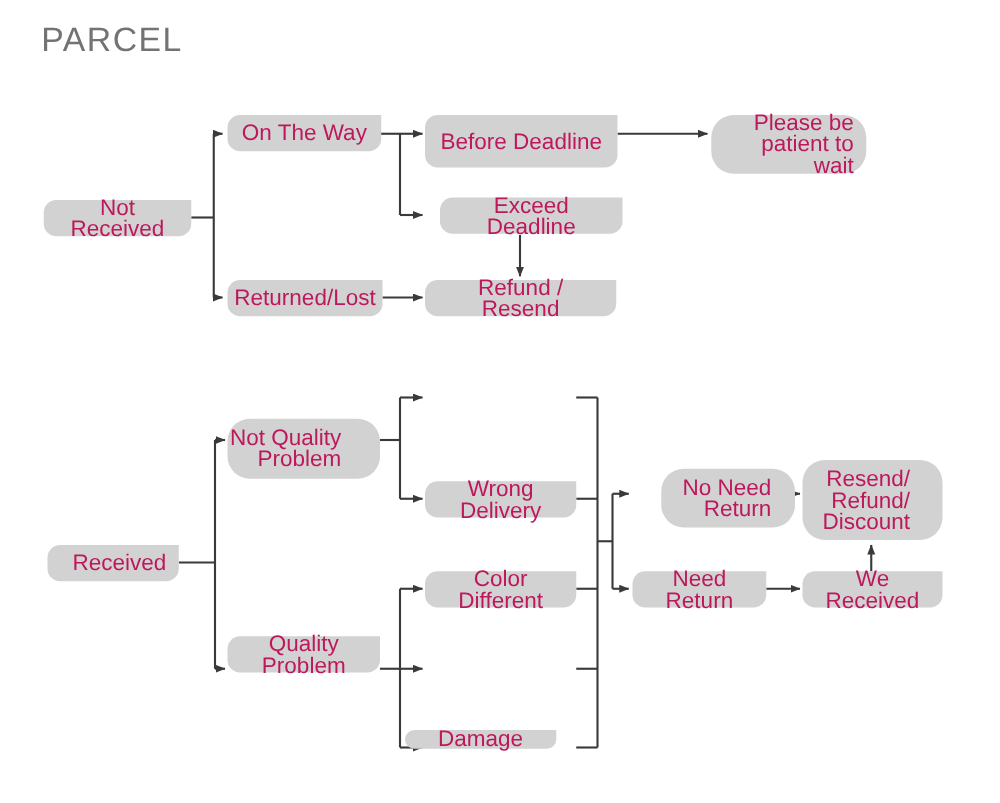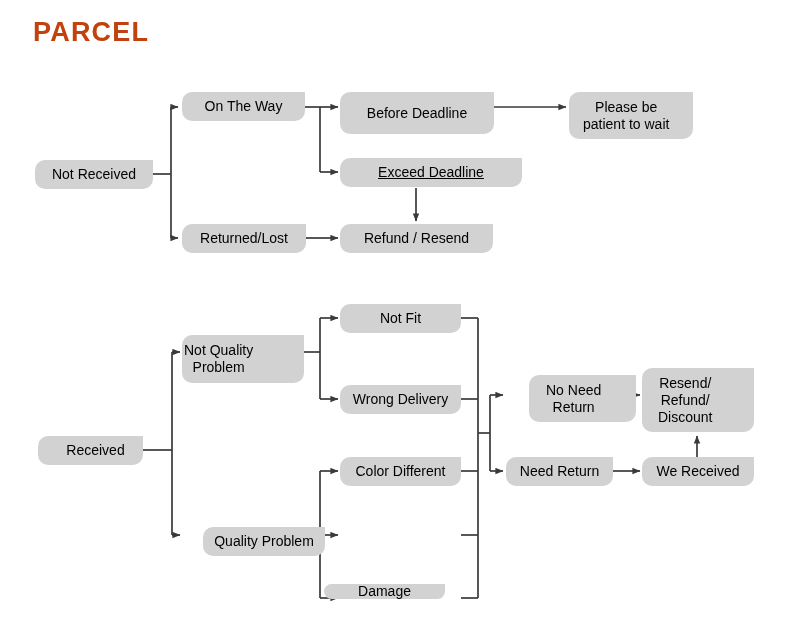--- a/index.html
+++ b/index.html
@@ -11,45 +11,45 @@
     position:relative;
   }
   #stage{position:absolute;left:0;top:0;width:800px;height:642px;}
 
   
   #title{
     position:absolute;
     left:33px; top:17px;
     font-size:27px;
     letter-spacing:1.2px;
-    color:#c2410c;
-    font-weight:700;
+    color:#737373;
+    font-weight:400;
     white-space:nowrap;
   }
 
   
   #wires{position:absolute;left:0;top:0;width:800px;height:642px;}
 
   
   .node{
     position:absolute;
     box-sizing:border-box;
     background:#d2d2d2;
-    color:#000000;
-    font-size:14px;
+    color:#be185d;
+    font-size:18px;
     line-height:17px;
     display:flex;
     align-items:center;
     
     border-radius:10px 0 10px 10px;
     padding:0 10px;
     white-space:pre-line;
   }
   .node.ctr{justify-content:center;text-align:center;}
-  .node.lft{justify-content:flex-start;text-align:center;}
+  .node.lft{justify-content:flex-start;text-align:right;border-radius:18px;}
 </style>
 </head>
 <body>
 
 <div id="stage">
 
   <div id="title">PARCEL</div>
 
   <svg id="wires" viewBox="0 0 800 642" width="800" height="642" xmlns="http://www.w3.org/2000/svg">
     <defs>
@@ -115,35 +115,34 @@
   </svg>
 
   <div class="node ctr" style="left:35px;  top:160px; width:118px; height:29px;">Not Received</div>
 
   <div class="node ctr" style="left:182px; top:92px;  width:123px; height:29px;">On The Way</div>
 
   <div class="node ctr" style="left:182px; top:224px; width:124px; height:29px;">Returned/Lost</div>
 
   <div class="node ctr" style="left:340px; top:92px;  width:154px; height:42px;">Before Deadline</div>
 
-  <div class="node ctr" style="left:340px; top:158px; width:182px; height:29px;text-decoration:underline;">Exceed Deadline</div>
+  <div class="node ctr" style="left:352px; top:158px; width:146px; height:29px;">Exceed Deadline</div>
 
   <div class="node ctr" style="left:340px; top:224px; width:153px; height:29px;">Refund / Resend</div>
 
   <div class="node lft" style="left:569px; top:92px;  width:124px; height:47px; padding-left:14px;">Please be
 patient to wait</div>
 
   <div class="node ctr" style="left:38px;  top:436px; width:105px; height:29px;padding-left:20px;">Received</div>
 
   <div class="node lft" style="left:182px; top:335px; width:122px; height:48px; padding-left:2px;">Not Quality
 Problem</div>
 
-  <div class="node ctr" style="left:182px; top:527px; width:122px; height:29px;margin-left:21px;">Quality Problem</div>
+  <div class="node ctr" style="left:182px; top:509px; width:122px; height:29px;">Quality Problem</div>
 
-  <div class="node ctr" style="left:340px; top:304px; width:121px; height:29px;">Not Fit</div>
 
   <div class="node ctr" style="left:340px; top:385px; width:121px; height:29px;">Wrong Delivery</div>
 
   <div class="node ctr" style="left:340px; top:457px; width:121px; height:29px;">Color Different</div>
 
 
   <div class="node ctr" style="left:324px; top:584px; width:121px; height:15px;">Damage</div>
 
   <div class="node lft" style="left:529px; top:375px; width:107px; height:47px; padding-left:17px;">No Need
 Return</div>

